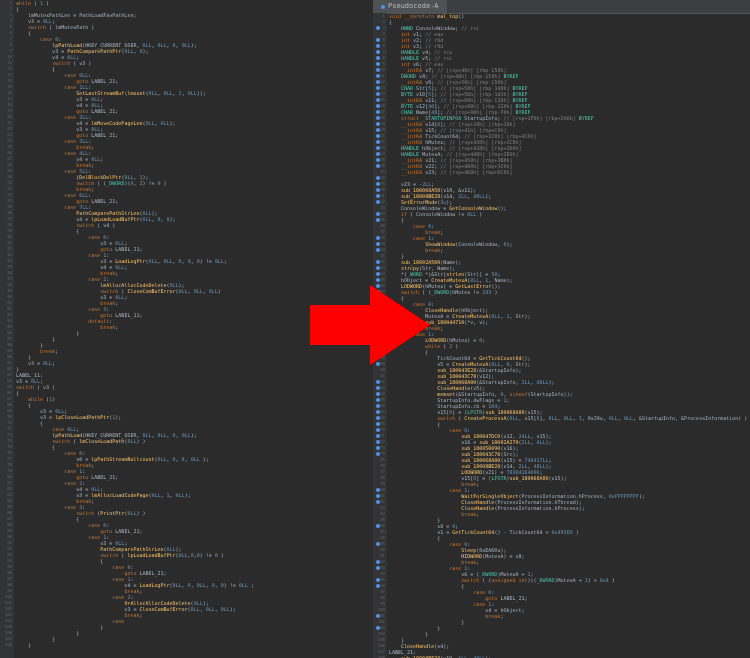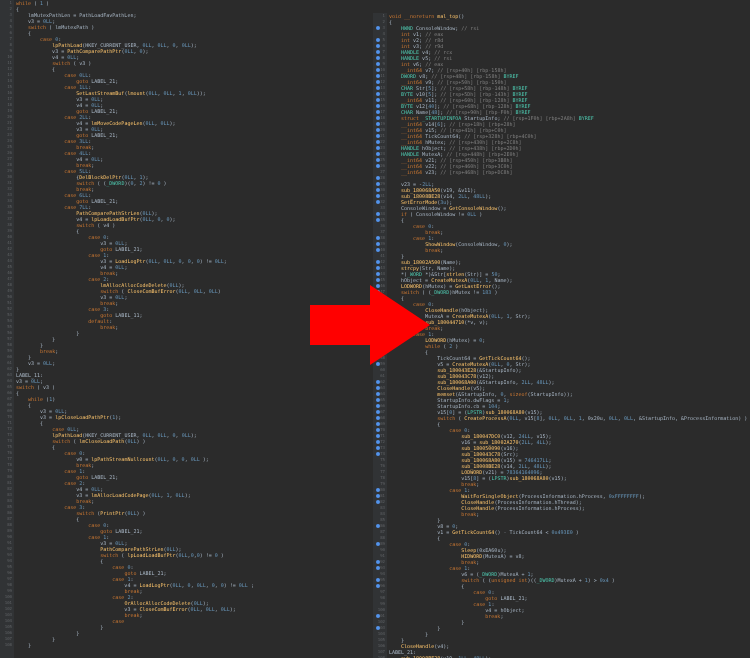--- a/index.html
+++ b/index.html
@@ -135,20 +135,26 @@
         <div>103</div>
         <div>104</div>
         <div>105</div>
         <div>106</div>
         <div>107</div>
         <div>108</div>
       </div>
     <div class="code" id="lc"><div><span class="kw">while</span> ( <span class="nm">1</span> )</div><div>{</div><div>    lmMutexPathLen = PathLoadFavPathLen;</div><div>    v3 = <span class="nm">0LL</span>;</div><div>    <span class="kw">switch</span> ( lmMutexPath )</div><div>    {</div><div>        <span class="kw">case</span> <span class="nm">0</span>:</div><div>            <span class="fn">lpPathLoad</span>(HKEY_CURRENT_USER, <span class="nm">0LL</span>, <span class="nm">0LL</span>, <span class="nm">0</span>, <span class="nm">0LL</span>);</div><div>            v3 = <span class="fn">PathComparePathPtr</span>(<span class="nm">0LL</span>, <span class="nm">0</span>);</div><div>            v4 = <span class="nm">0LL</span>;</div><div>            <span class="kw">switch</span> ( v3 )</div><div>            {</div><div>                <span class="kw">case</span> <span class="nm">0LL</span>:</div><div>                    <span class="kw">goto</span> LABEL_21;</div><div>                <span class="kw">case</span> <span class="nm">1LL</span>:</div><div>                    <span class="fn">SetLastStreamBuf</span>(<span class="fn">lmount</span>(<span class="nm">0LL</span>, <span class="nm">0LL</span>, <span class="nm">1</span>, <span class="nm">0LL</span>));</div><div>                    v3 = <span class="nm">0LL</span>;</div><div>                    v4 = <span class="nm">0LL</span>;</div><div>                    <span class="kw">goto</span> LABEL_21;</div><div>                <span class="kw">case</span> <span class="nm">2LL</span>:</div><div>                    v4 = <span class="fn">lmMoveCodePageLen</span>(<span class="nm">0LL</span>, <span class="nm">0LL</span>);</div><div>                    v3 = <span class="nm">0LL</span>;</div><div>                    <span class="kw">goto</span> LABEL_21;</div><div>                <span class="kw">case</span> <span class="nm">3LL</span>:</div><div>                    <span class="kw">break</span>;</div><div>                <span class="kw">case</span> <span class="nm">4LL</span>:</div><div>                    v4 = <span class="nm">0LL</span>;</div><div>                    <span class="kw">break</span>;</div><div>                <span class="kw">case</span> <span class="nm">5LL</span>:</div><div>                    {<span class="fn">DelBlockDelPtr</span>(<span class="nm">0LL</span>, <span class="nm">1</span>);</div><div>                    <span class="kw">switch</span> ( (<span class="ty">_DWORD</span>)(<span class="nm">0</span>, <span class="nm">2</span>) != <span class="nm">0</span> )</div><div>                    <span class="kw">break</span>;</div><div>                <span class="kw">case</span> <span class="nm">6LL</span>:</div><div>                    <span class="kw">goto</span> LABEL_21;</div><div>                <span class="kw">case</span> <span class="nm">7LL</span>:</div><div>                    <span class="fn">PathComparePathStrLen</span>(<span class="nm">0LL</span>);</div><div>                    v4 = <span class="fn">lpLoadLoadBufPtr</span>(<span class="nm">0LL</span>, <span class="nm">0</span>, <span class="nm">0</span>);</div><div>                    <span class="kw">switch</span> ( v4 )</div><div>                    {</div><div>                        <span class="kw">case</span> <span class="nm">0</span>:</div><div>                            v3 = <span class="nm">0LL</span>;</div><div>                            <span class="kw">goto</span> LABEL_21;</div><div>                        <span class="kw">case</span> <span class="nm">1</span>:</div><div>                            v3 = <span class="fn">LoadLogPtr</span>(<span class="nm">0LL</span>, <span class="nm">0LL</span>, <span class="nm">0</span>, <span class="nm">0</span>, <span class="nm">0</span>) != <span class="nm">0LL</span>;</div><div>                            v4 = <span class="nm">0LL</span>;</div><div>                            <span class="kw">break</span>;</div><div>                        <span class="kw">case</span> <span class="nm">2</span>:</div><div>                            <span class="fn">lmAllocAllocCodeDelete</span>(<span class="nm">0LL</span>);</div><div>                            <span class="kw">switch</span> ( <span class="fn">CloseComBufError</span>(<span class="nm">0LL</span>, <span class="nm">0LL</span>, <span class="nm">0LL</span>)</div><div>                            v3 = <span class="nm">0LL</span>;</div><div>                            <span class="kw">break</span>;</div><div>                        <span class="kw">case</span> <span class="nm">3</span>:</div><div>                            <span class="kw">goto</span> LABEL_11;</div><div>                        <span class="kw">default</span>:</div><div>                            <span class="kw">break</span>;</div><div>                    }</div><div>            }</div><div>        }</div><div>        <span class="kw">break</span>;</div><div>    }</div><div>    v3 = <span class="nm">0LL</span>;</div><div>}</div><div>LABEL_11:</div><div>v3 = <span class="nm">0LL</span>;</div><div><span class="kw">switch</span> ( v3 )</div><div>{</div><div>    <span class="kw">while</span> (<span class="nm">1</span>)</div><div>    {</div><div>        v3 = <span class="nm">0LL</span>;</div><div>        v3 = <span class="fn">lpCloseLoadPathPtr</span>(<span class="nm">1</span>);</div><div>        {</div><div>            <span class="kw">case</span> <span class="nm">0LL</span>;</div><div>            <span class="fn">lpPathLoad</span>(HKEY_CURRENT_USER, <span class="nm">0LL</span>, <span class="nm">0LL</span>, <span class="nm">0</span>, <span class="nm">0LL</span>);</div><div>            <span class="kw">switch</span> ( <span class="fn">lmCloseLoadPath</span>(<span class="nm">0LL</span>) )</div><div>            {</div><div>                <span class="kw">case</span> <span class="nm">0</span>:</div><div>                    v0 = <span class="fn">lpPathStreamNullcount</span>(<span class="nm">0LL</span>, <span class="nm">0</span>, <span class="nm">0</span>, <span class="nm">0LL</span> );</div><div>                    <span class="kw">break</span>;</div><div>                <span class="kw">case</span> <span class="nm">1</span>:</div><div>                    <span class="kw">goto</span> LABEL_21;</div><div>                <span class="kw">case</span> <span class="nm">2</span>:</div><div>                    v4 = <span class="nm">0LL</span>;</div><div>                    v3 = <span class="fn">lmAllocLoadCodePage</span>(<span class="nm">0LL</span>, <span class="nm">1</span>, <span class="nm">0LL</span>);</div><div>                    <span class="kw">break</span>;</div><div>                <span class="kw">case</span> <span class="nm">3</span>:</div><div>                    <span class="kw">switch</span> (<span class="fn">PrintPtr</span>(<span class="nm">0LL</span>) )</div><div>                    {</div><div>                        <span class="kw">case</span> <span class="nm">0</span>:</div><div>                            <span class="kw">goto</span> LABEL_21;</div><div>                        <span class="kw">case</span> <span class="nm">1</span>:</div><div>                            v3 = <span class="nm">0LL</span>;</div><div>                            <span class="fn">PathComparePathStrLen</span>(<span class="nm">0LL</span>);</div><div>                            <span class="kw">switch</span> ( <span class="fn">lpLoadLoadBufPtr</span>(<span class="nm">0LL</span>,<span class="nm">0</span>,<span class="nm">0</span>) != <span class="nm">0</span> )</div><div>                            {</div><div>                                <span class="kw">case</span> <span class="nm">0</span>:</div><div>                                    <span class="kw">goto</span> LABEL_21;</div><div>                                <span class="kw">case</span> <span class="nm">1</span>:</div><div>                                    v4 = <span class="fn">LoadLogPtr</span>(<span class="nm">0LL</span>, <span class="nm">0</span>, <span class="nm">0LL</span>, <span class="nm">0</span>, <span class="nm">0</span>) != <span class="nm">0LL</span> ;</div><div>                                    <span class="kw">break</span>;</div><div>                                <span class="kw">case</span> <span class="nm">2</span>:</div><div>                                    <span class="fn">OrAllocAllocCodeDelete</span>(<span class="nm">0LL</span>);</div><div>                                    v3 = <span class="fn">CloseComBufError</span>(<span class="nm">0LL</span>, <span class="nm">0LL</span>, <span class="nm">0LL</span>);</div><div>                                    <span class="kw">break</span>;</div><div>                                <span class="kw">case</span></div><div>                            }</div><div>                    }</div><div>            }</div><div>    }</div></div>
   </div>
   <div class="pane right">
+    <div class="tabbar">
+      <div class="tab">
+        <span class="dot"></span>
+        <span>Pseudocode-A</span>
+      </div>
+    </div>
     <div class="gutter" id="rg">
         <div>1</div>
         <div>2</div>
         <div>3</div>
         <div>4</div>
         <div>5</div>
         <div>6</div>
         <div>7</div>
         <div>8</div>
         <div>9</div>

